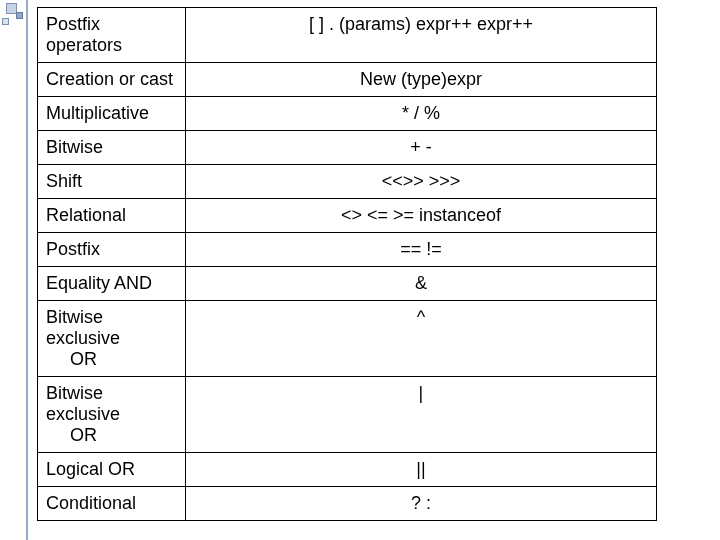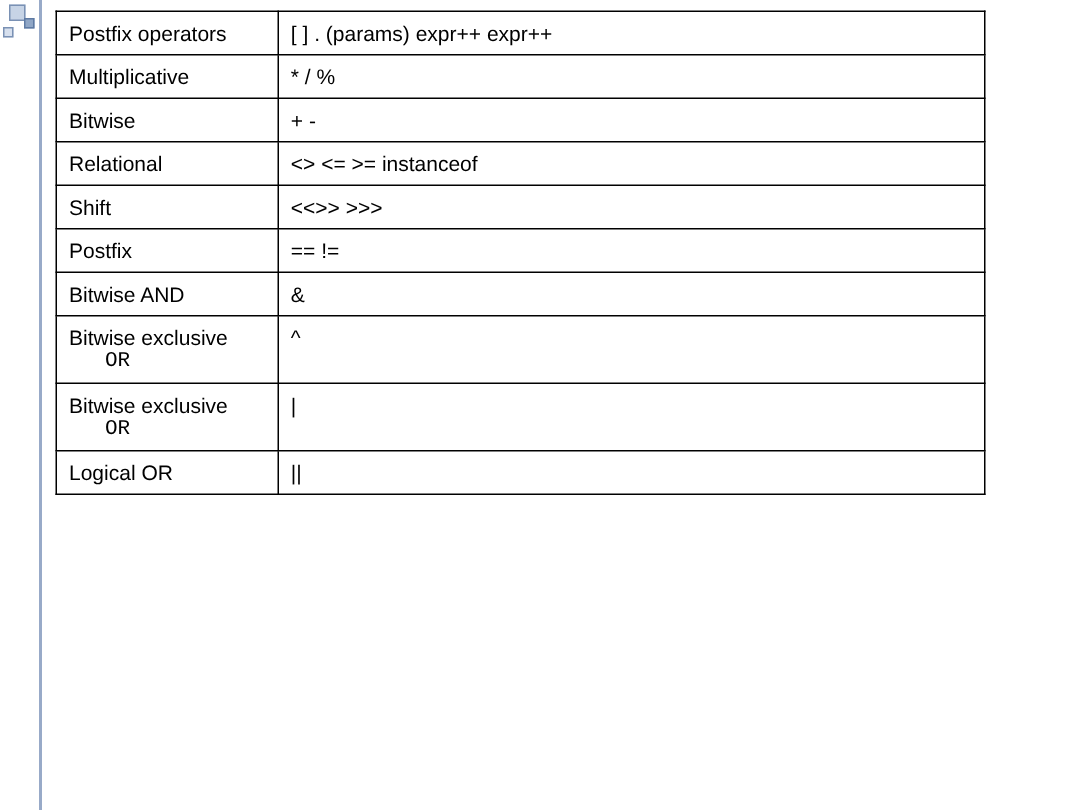--- a/index.html
+++ b/index.html
@@ -53,85 +53,93 @@
       top: 7px;
       width: 625px;
     }
     table {
       border-collapse: collapse;
       width: 620px;
     }
     td {
       border: 1.5px solid #000;
       padding: 6px 8px 6px 8px;
-      font-size: 14px;
+      font-size: 18px;
       color: #000;
       vertical-align: top;
       background: #fff;
     }
     td.col1 {
       width: 148px;
     }
     td.col2 {
       width: 472px;
+      text-align: center;
     }
     .indent {
       display: block;
       padding-left: 24px;
-      font-family: Liberation Mono, monospace;
     }
   </style>
 </head>
 <body>
 
 <div class="deco">
   <div class="sq1"></div>
   <div class="sq2"></div>
   <div class="sq3"></div>
   <div class="vline"></div>
 </div>
 
 <div class="content">
   <table>
     <tbody id="tbody">
         <tr>
           <td class="col1">Postfix operators</td>
           <td class="col2">[ ] . (params) expr++ expr++</td>
         </tr>
         <tr>
+          <td class="col1">Creation or cast</td>
+          <td class="col2">New (type)expr</td>
+        </tr>
+        <tr>
           <td class="col1">Multiplicative</td>
           <td class="col2">* / %</td>
         </tr>
         <tr>
           <td class="col1">Bitwise</td>
           <td class="col2">+ -</td>
         </tr>
         <tr>
+          <td class="col1">Shift</td>
+          <td class="col2">&lt;&lt;&gt;&gt; &gt;&gt;&gt;</td>
+        </tr>
+        <tr>
           <td class="col1">Relational</td>
           <td class="col2">&lt;&gt; &lt;= &gt;= instanceof</td>
-        </tr>
-        <tr>
-          <td class="col1">Shift</td>
-          <td class="col2">&lt;&lt;&gt;&gt; &gt;&gt;&gt;</td>
         </tr>
         <tr>
           <td class="col1">Postfix</td>
           <td class="col2">== !=</td>
         </tr>
         <tr>
-          <td class="col1">Bitwise AND</td>
+          <td class="col1">Equality AND</td>
           <td class="col2">&amp;</td>
         </tr>
         <tr>
           <td class="col1"><span>Bitwise exclusive</span><span class="indent">OR</span></td>
           <td class="col2">^</td>
         </tr>
         <tr>
           <td class="col1"><span>Bitwise exclusive</span><span class="indent">OR</span></td>
           <td class="col2">|</td>
         </tr>
         <tr>
           <td class="col1">Logical OR</td>
           <td class="col2">||</td>
         </tr>
+        <tr>
+          <td class="col1">Conditional</td>
+          <td class="col2">? :</td>
+        </tr>
       </tbody>
   </table>
 </div>
 
 </body></html>

